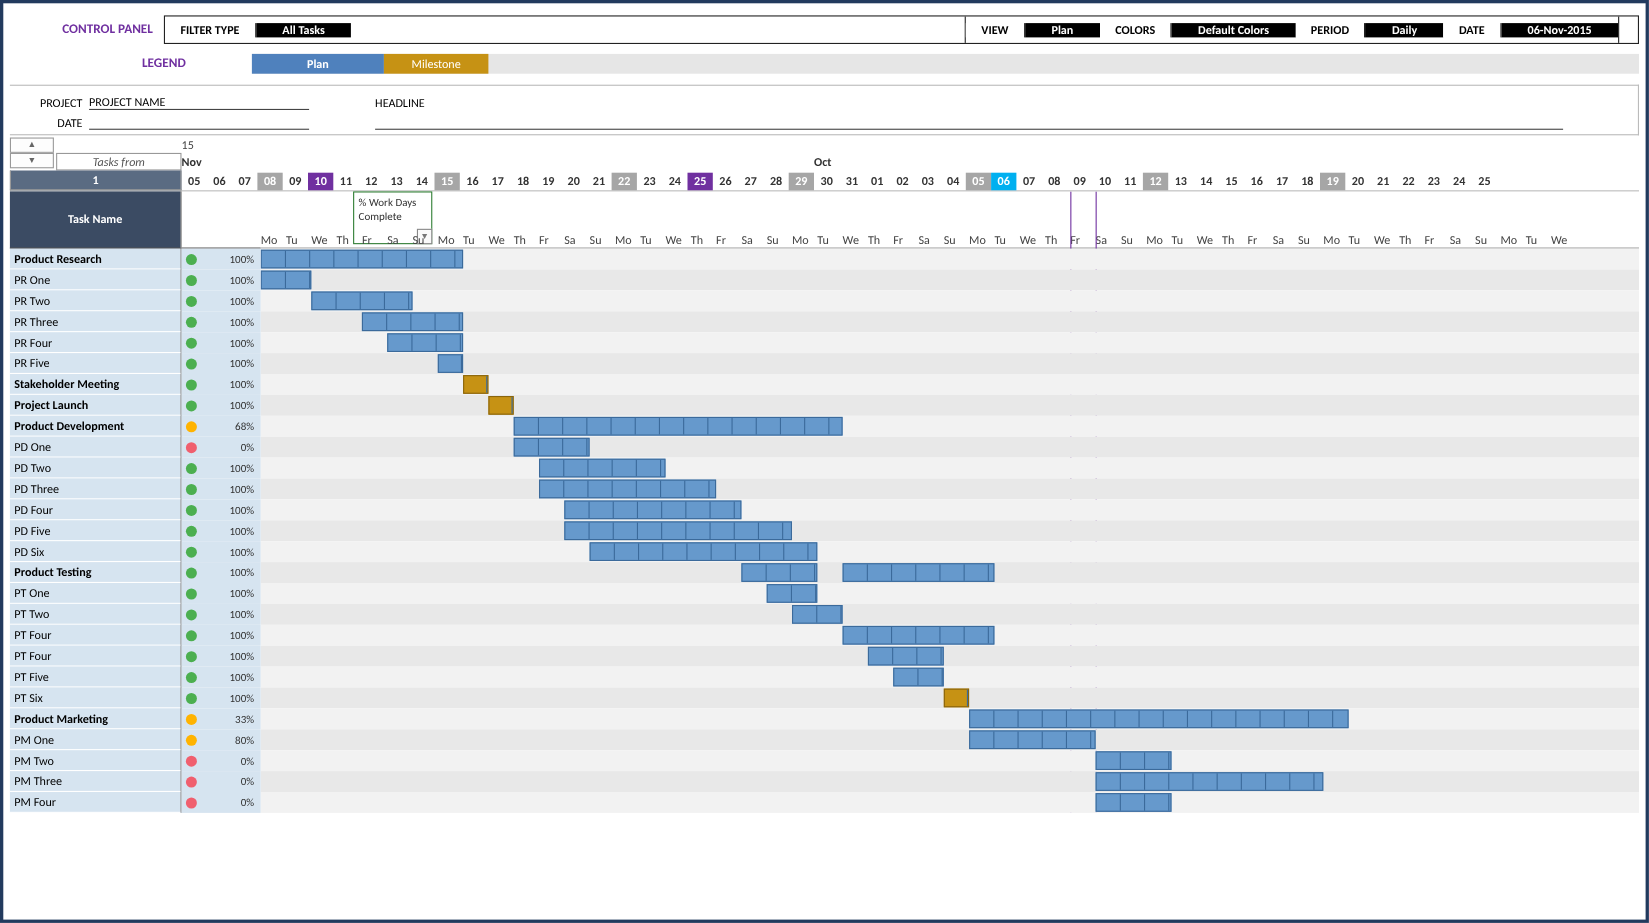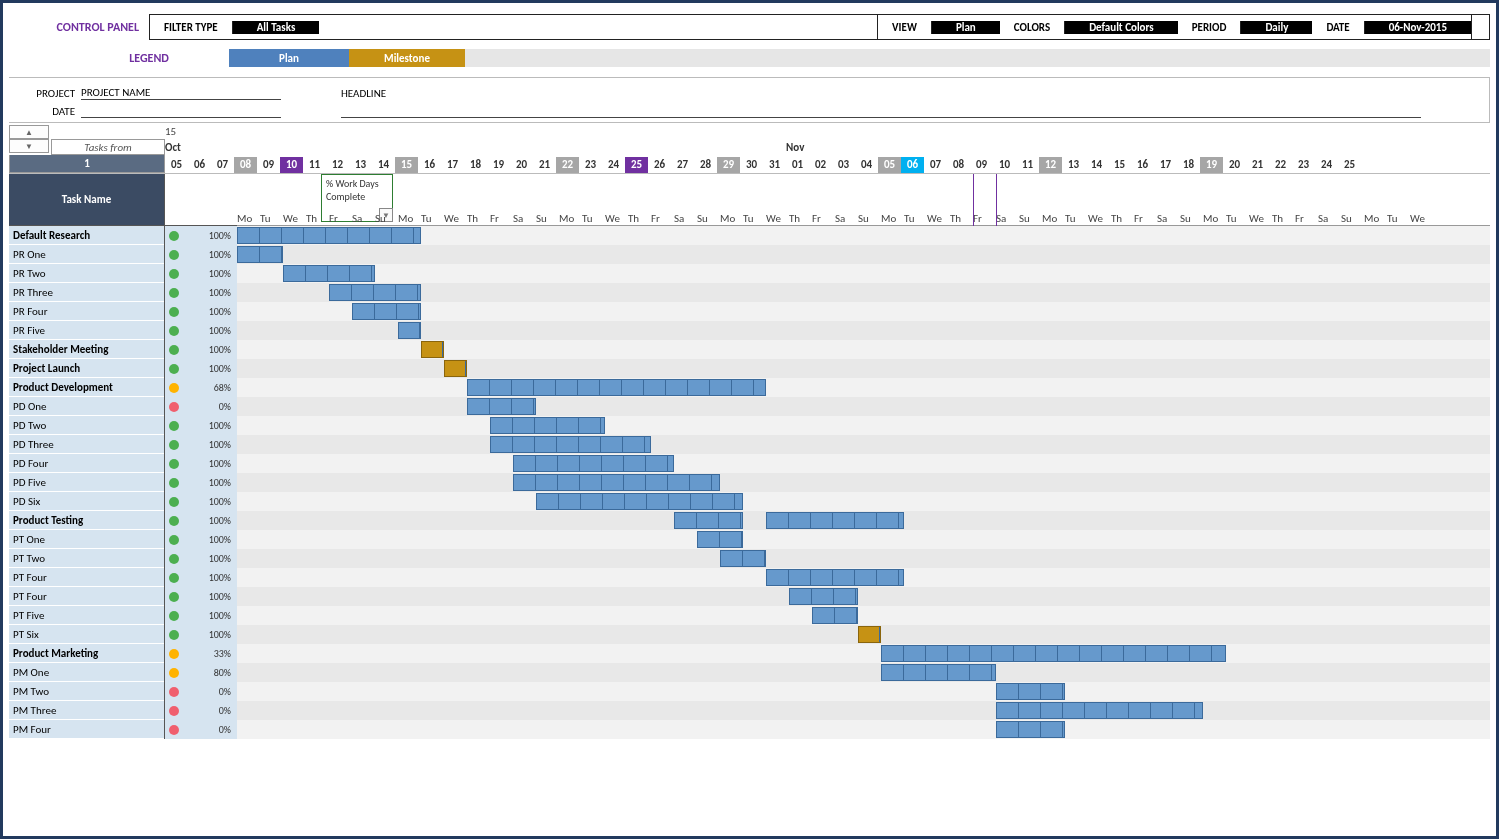--- a/index.html
+++ b/index.html
@@ -8,21 +8,21 @@
 .cp-label{color:#7030a0;font-weight:bold;font-size:12px;padding:0 10px;width:140px;text-align:right}
 .cp-box{border:1px solid #222;height:26px;display:flex;flex:1}
 .cp-item{display:flex;align-items:center}
 .cp-key{background:#fff;font-weight:bold;padding:0 14px;display:flex;align-items:center;border-right:1px solid #222}
 .cp-val{background:#000;color:#fff;font-weight:bold;padding:0 24px;display:flex;align-items:center}
 .cp-gap{flex:1;border-right:1px solid #222}
 .legend{display:flex;align-items:center;height:22px;margin:2px 6px 8px 6px}
 .legend-label{color:#7030a0;font-weight:bold;font-size:12px;width:160px;text-align:center}
 .legend-bar{flex:1;background:#e6e6e6;height:18px;display:flex}
 .lg-plan{background:#4f81bd;color:#fff;font-weight:bold;display:flex;align-items:center;justify-content:center;width:120px}
-.lg-mile{background:#c69214;color:#fff;font-weight:bold;display:flex;align-items:center;justify-content:center;width:116px}
+.lg-mile{background:#c69214;color:#fff;font-weight:normal;display:flex;align-items:center;justify-content:center;width:95px}
 .hdr{display:flex;margin:0 6px}
 .hdr-left{width:156px;border:1px solid #bbb;padding:6px;font-size:10px}
 .hdr-left .t{color:#444;font-style:italic}
 .hdr-left .d{color:#1f4e79;font-weight:bold;margin-top:4px}
 .hdr-nav{display:flex;justify-content:flex-end;gap:2px;margin-top:2px}
 .hdr-nav span{border:1px solid #888;width:18px;height:16px;display:flex;align-items:center;justify-content:center;background:#fdfdfd;color:#555;font-size:10px;cursor:pointer}
 .hdr-right{flex:1;border:1px solid #bbb;border-left:none;padding:4px 8px}
 .hr-row{display:flex;align-items:flex-end;height:18px}
 .hr-lab{width:64px;text-align:right;font-weight:normal;padding-right:6px}
 .hr-val{border-bottom:1px solid #444;min-width:200px;margin-right:60px}
@@ -136,22 +136,22 @@
         <div class="ar">▼</div>
         <div class="tf">Tasks from</div>
       </div>
     <div class="idx">1</div>
   </div>
   <div style="flex:1;position:relative" id="calhead">
       <div class="cal-top">
         <div class="y">15</div>
       </div>
       <div class="cal-mon">
+        <div class="m" style="width:575px">Nov</div>
         <div class="m" style="width:621px">Oct</div>
-        <div class="m" style="width:575px">Nov</div>
       </div>
       <div class="cal-days">
         <div class="d ">05</div>
         <div class="d ">06</div>
         <div class="d ">07</div>
         <div class="d gray">08</div>
         <div class="d ">09</div>
         <div class="d purple">10</div>
         <div class="d ">11</div>
         <div class="d ">12</div>
@@ -199,21 +199,21 @@
         <div class="d ">23</div>
         <div class="d ">24</div>
         <div class="d ">25</div>
       </div>
     </div>
 </div>
 
 <div class="grid">
   <div class="gl" id="gl">
     <div class="gl-head">Task Name</div>
-  <div class="row b">Default Research</div>
+  <div class="row b">Product Research</div>
       <div class="row ">PR One</div>
       <div class="row ">PR Two</div>
       <div class="row ">PR Three</div>
       <div class="row ">PR Four</div>
       <div class="row ">PR Five</div>
       <div class="row b">Stakeholder Meeting</div>
       <div class="row b">Project Launch</div>
       <div class="row b">Product Development</div>
       <div class="row ">PD One</div>
       <div class="row ">PD Two</div>

